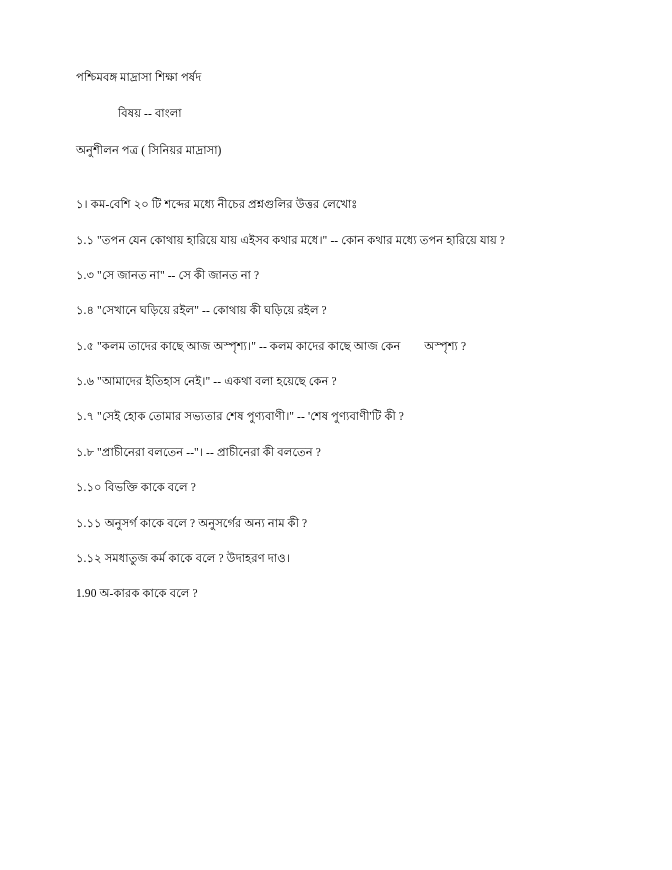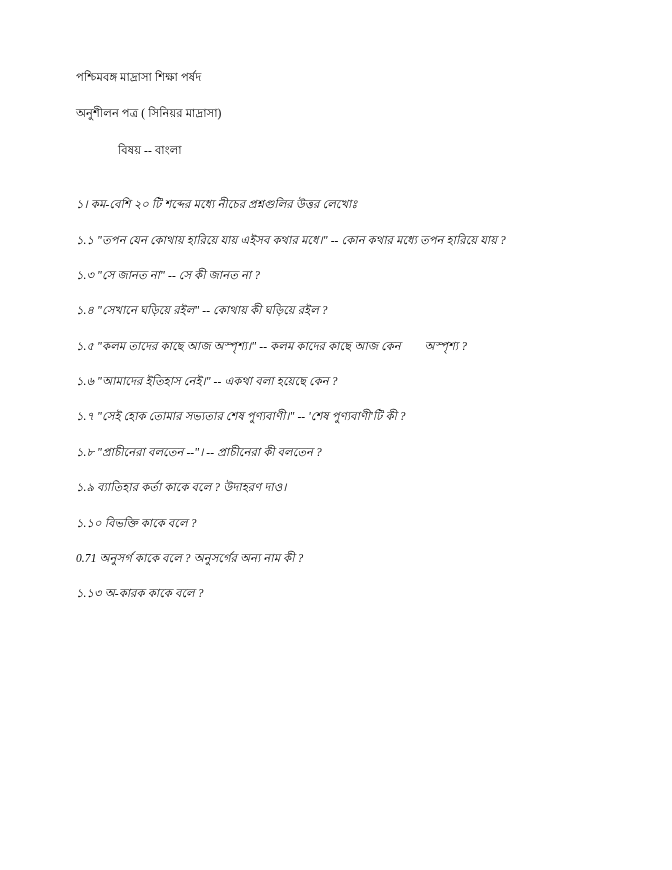--- a/index.html
+++ b/index.html
@@ -36,43 +36,42 @@
     margin-top: 40px;
   }
   .section-gap {
     margin-top: 48px;
   }
   .header-block .doc-line {
     margin-bottom: 22px;
   }
   .qa-block .doc-line {
     margin-bottom: 21px;
-    font-style: italic;
   }
 </style>
 </head>
 <body>
 
 <div class="page">
 
   <div class="header-block">
     <p class="doc-line">পশ্চিমবঙ্গ মাদ্রাসা শিক্ষা পর্ষদ</p>
+    <p class="doc-line indent-1">বিষয় -- বাংলা</p>
     <p class="doc-line">অনুশীলন পত্র ( সিনিয়র মাদ্রাসা)</p>
-    <p class="doc-line indent-1">বিষয় -- বাংলা</p>
   </div>
 
   <div class="qa-block block-gap-top">
     <p class="doc-line">১। কম-বেশি ২০ টি শব্দের মধ্যে নীচের প্রশ্নগুলির উত্তর লেখোঃ</p>
     <p class="doc-line">১.১ "তপন যেন কোথায় হারিয়ে যায় এইসব কথার মধে।" -- কোন কথার মধ্যে তপন হারিয়ে যায় ?</p>
     <p class="doc-line">১.৩ "সে জানত না" -- সে কী জানত না ?</p>
     <p class="doc-line">১.৪ "সেখানে ঘড়িয়ে রইল" -- কোথায় কী ঘড়িয়ে রইল ?</p>
     <p class="doc-line">১.৫ "কলম তাদের কাছে আজ অস্পৃশ্য।" -- কলম কাদের কাছে আজ কেন        অস্পৃশ্য ?</p>
     <p class="doc-line">১.৬ "আমাদের ইতিহাস নেই।" -- একথা বলা হয়েছে কেন ?</p>
     <p class="doc-line">১.৭ "সেই হোক তোমার সভ্যতার শেষ পুণ্যবাণী।" -- 'শেষ পুণ্যবাণী'টি কী ?</p>
     <p class="doc-line">১.৮ "প্রাচীনেরা বলতেন --"। -- প্রাচীনেরা কী বলতেন ?</p>
-    <p class="doc-line">১.৯ ব্যাতিহার কর্তা কাকে বলে ? উদাহরণ দাও।</p>
     <p class="doc-line">১.১০ বিভক্তি কাকে বলে ?</p>
-    <p class="doc-line">0.71 অনুসর্গ কাকে বলে ? অনুসর্গের অন্য নাম কী ?</p>
-    <p class="doc-line">১.১৩ অ-কারক কাকে বলে ?</p>
+    <p class="doc-line">১.১১ অনুসর্গ কাকে বলে ? অনুসর্গের অন্য নাম কী ?</p>
+    <p class="doc-line">১.১২ সমধাতুজ কর্ম কাকে বলে ? উদাহরণ দাও।</p>
+    <p class="doc-line">1.90 অ-কারক কাকে বলে ?</p>
   </div>
 
 
 </div>
 
 </body></html>

